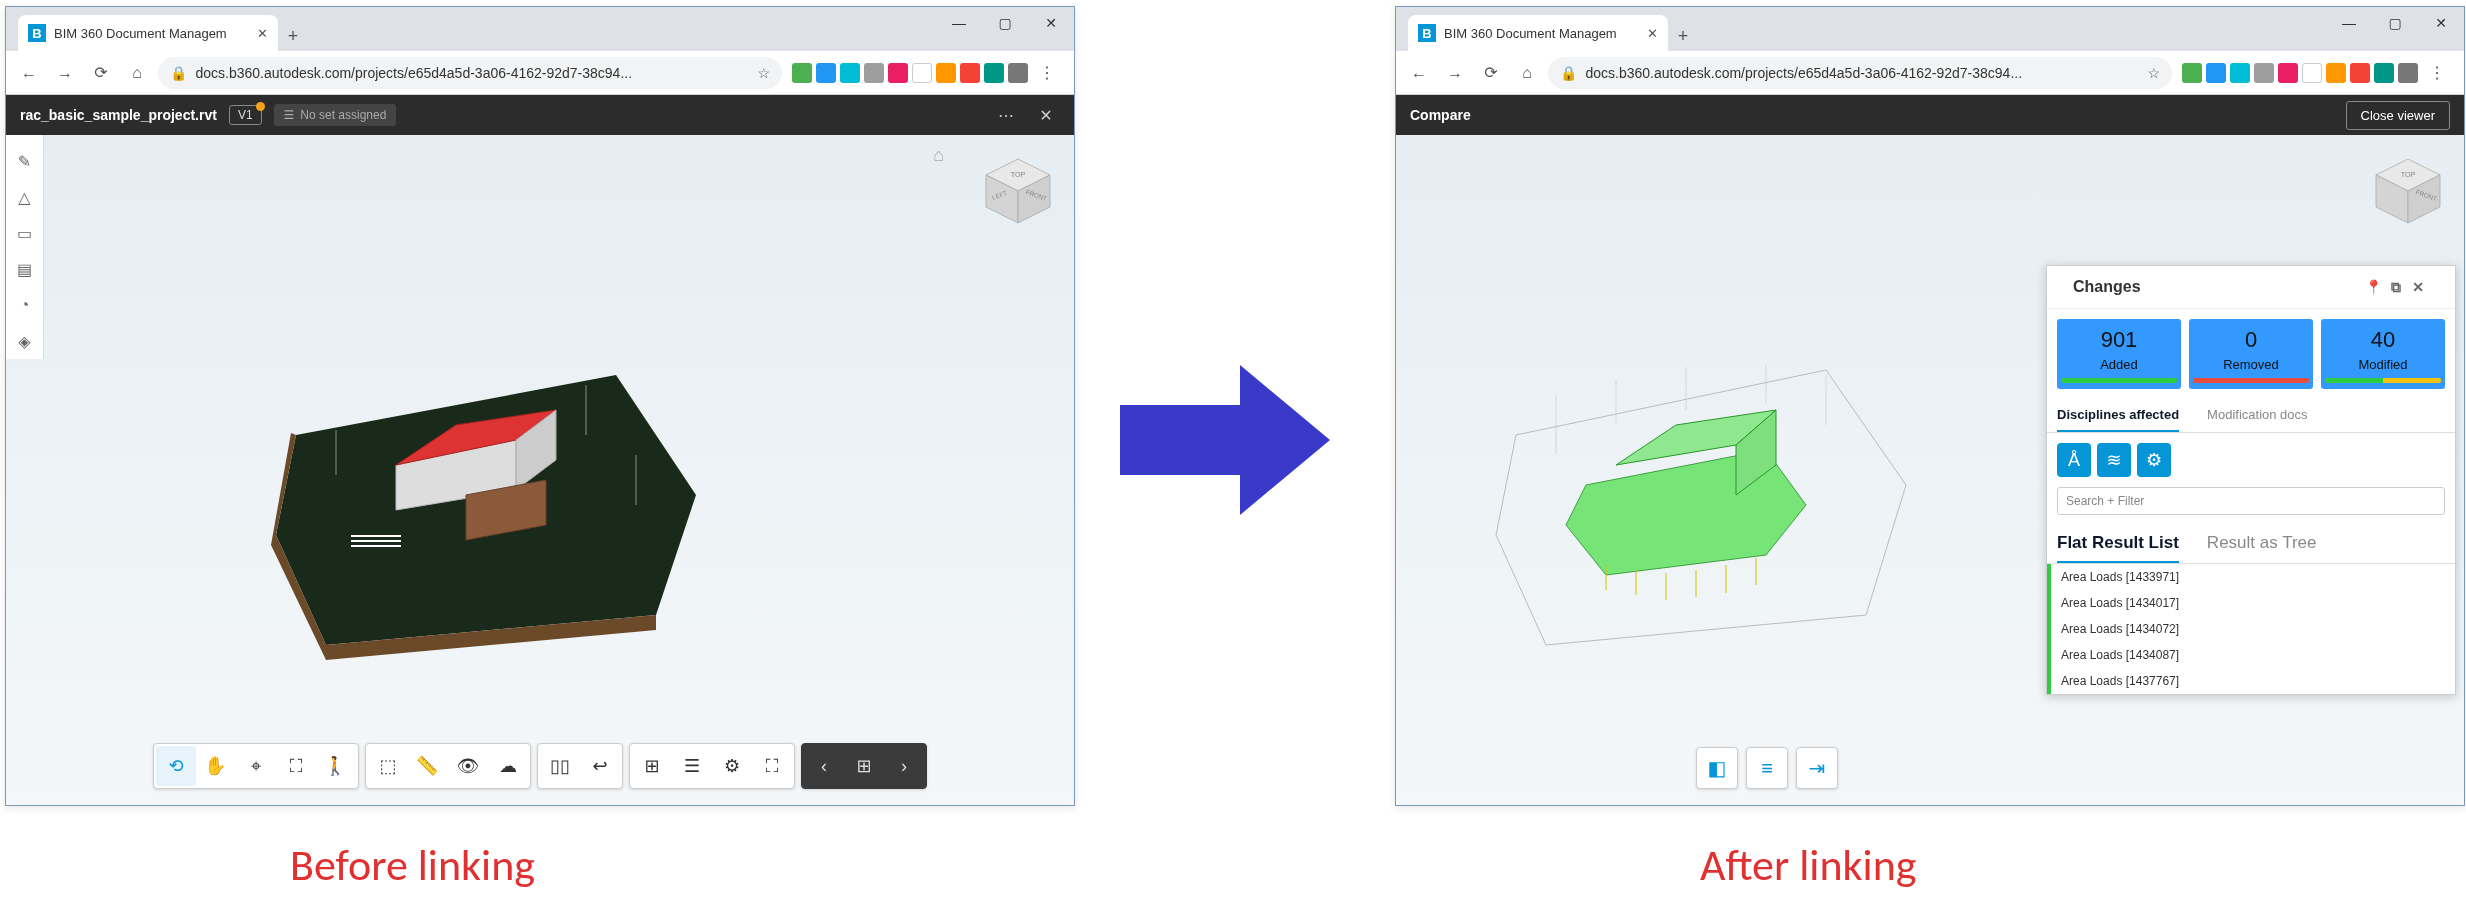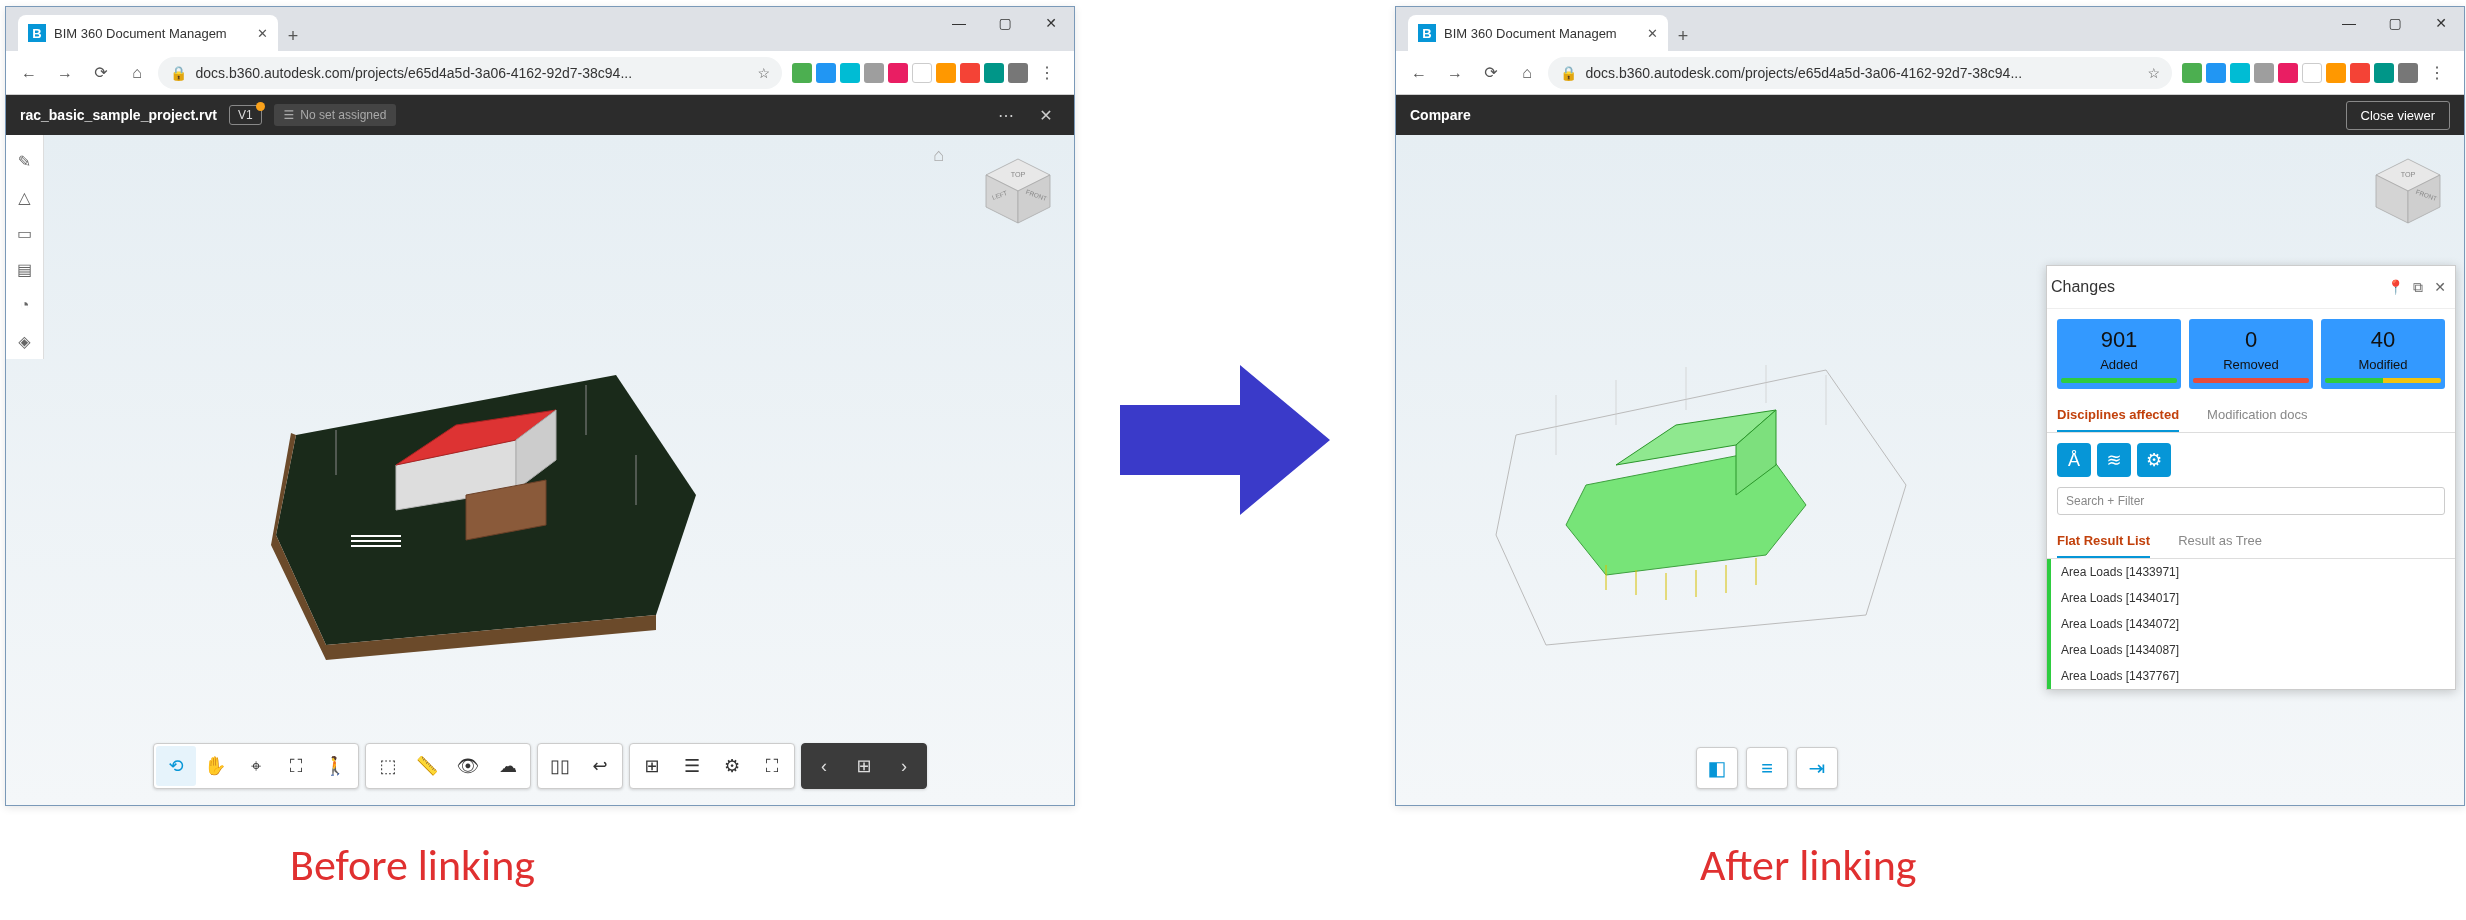--- a/index.html
+++ b/index.html
@@ -251,22 +251,23 @@
     top: 130px;
     right: 8px;
     width: 410px;
     background:#fff;
     border:1px solid #ccc;
     box-shadow:0 2px 10px rgba(0,0,0,0.2);
     font-size:13px;
   }
   .chg-hdr {
     display:flex;align-items:center;
-    padding:10px 4px;
+    padding:10px 26px;
     border-bottom:1px solid #eee;
+    font-weight:bold;
   }
   .chg-title { font-size:16px; color:#333; flex:1; }
   .chg-hdr-btn { width:22px;height:22px;display:flex;align-items:center;justify-content:center;color:#666;font-size:14px;cursor:pointer; }
   .chg-stats {
     display:flex; gap:8px; padding:10px;
   }
   .stat {
     flex:1;
     background:#3399ff;
     border-radius:3px;
@@ -282,37 +283,37 @@
   .stat.removed .stat-bar{ background:#e74c3c; }
   .stat.modified .stat-bar{ background:linear-gradient(90deg,#2ecc40 50%,#f1c40f 50%); }
   .chg-tabs {
     display:flex;
     padding:0 10px;
     gap:28px;
     border-bottom:1px solid #ddd;
     font-size:13px;
   }
   .chg-tab { padding:8px 0; color:#888;cursor:pointer; }
-  .chg-tab.active { color:#c2410c; font-weight:600; border-bottom:2px solid #0696d7; }
+  .chg-tab.active { color:#0f172a; font-weight:600; border-bottom:2px solid #0696d7; }
   .disc-icons { padding:10px; display:flex; gap:6px; }
   .disc-icon {
     width:34px;height:34px;border-radius:4px;
     background:#0696d7;color:#fff;
     display:flex;align-items:center;justify-content:center;
     font-size:18px;cursor:pointer;
   }
   .search-filter {
     margin:0 10px 10px;
     border:1px solid #ccc;
     border-radius:3px;
     padding:6px 8px;
     font-size:12px;color:#888;
   }
   .result-tabs {
-    display:flex; padding:0 10px; gap:28px; font-size:13px;
+    display:flex; padding:0 10px; gap:28px; font-size:17px;
     border-bottom:1px solid #ddd;
   }
   .result-list { padding:0; max-height:180px; overflow:auto; }
   .result-item {
     padding:6px 10px;
     border-left:4px solid #2ecc40;
     font-size:12px;color:#333;
     cursor:pointer;
   }
 

